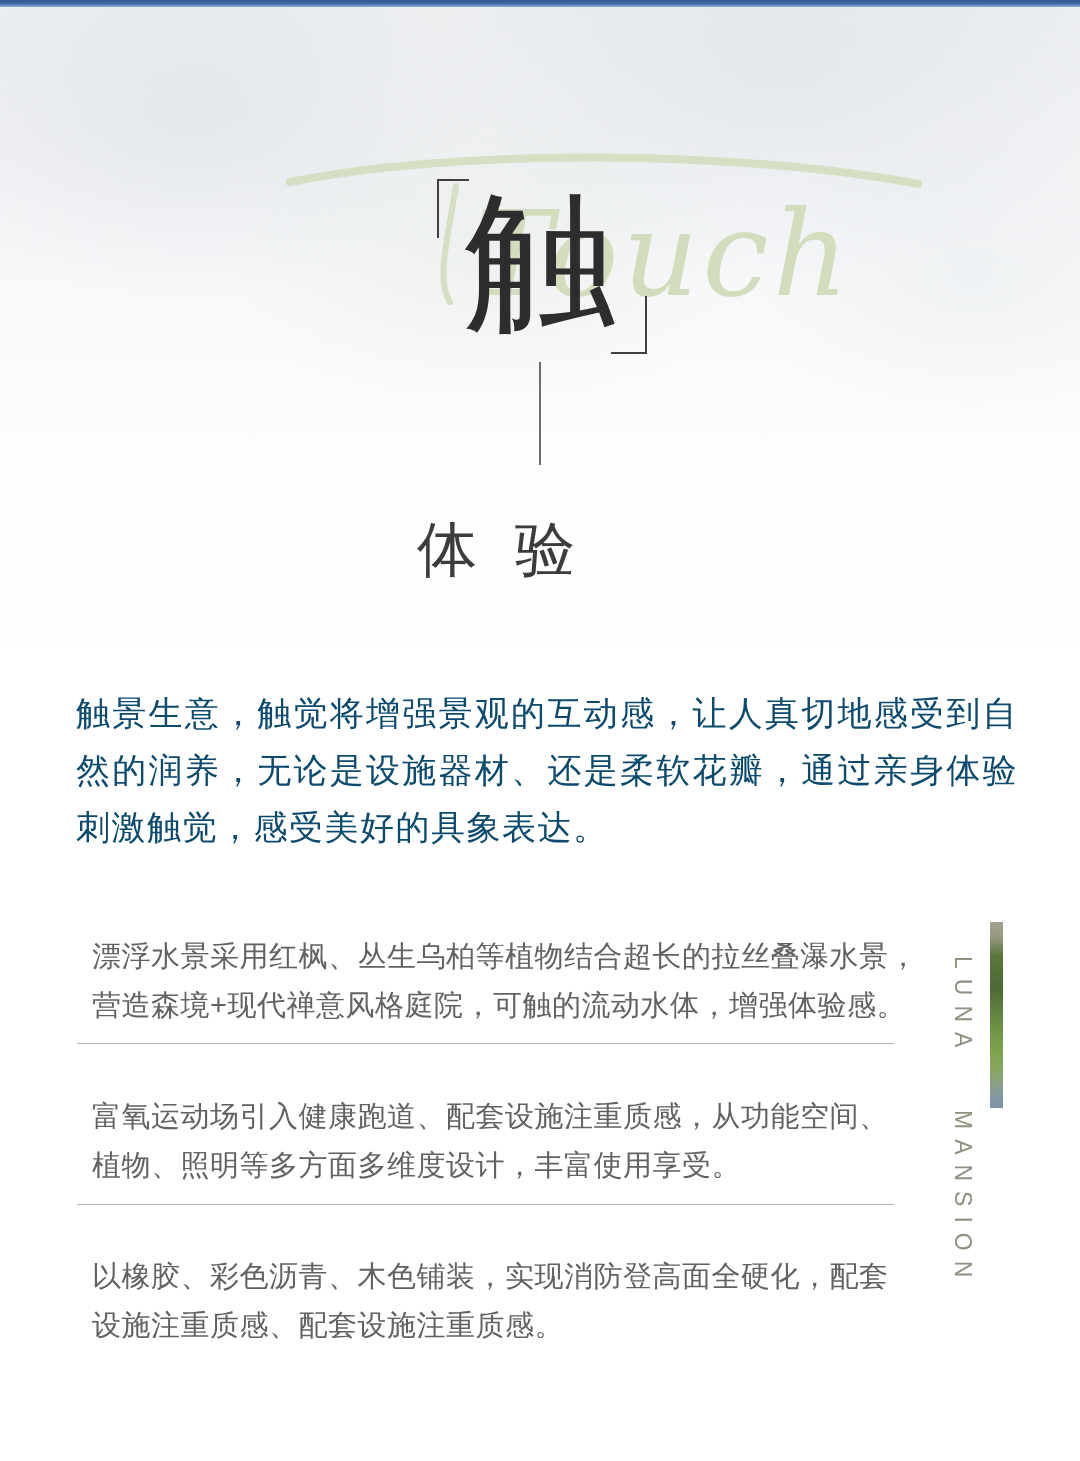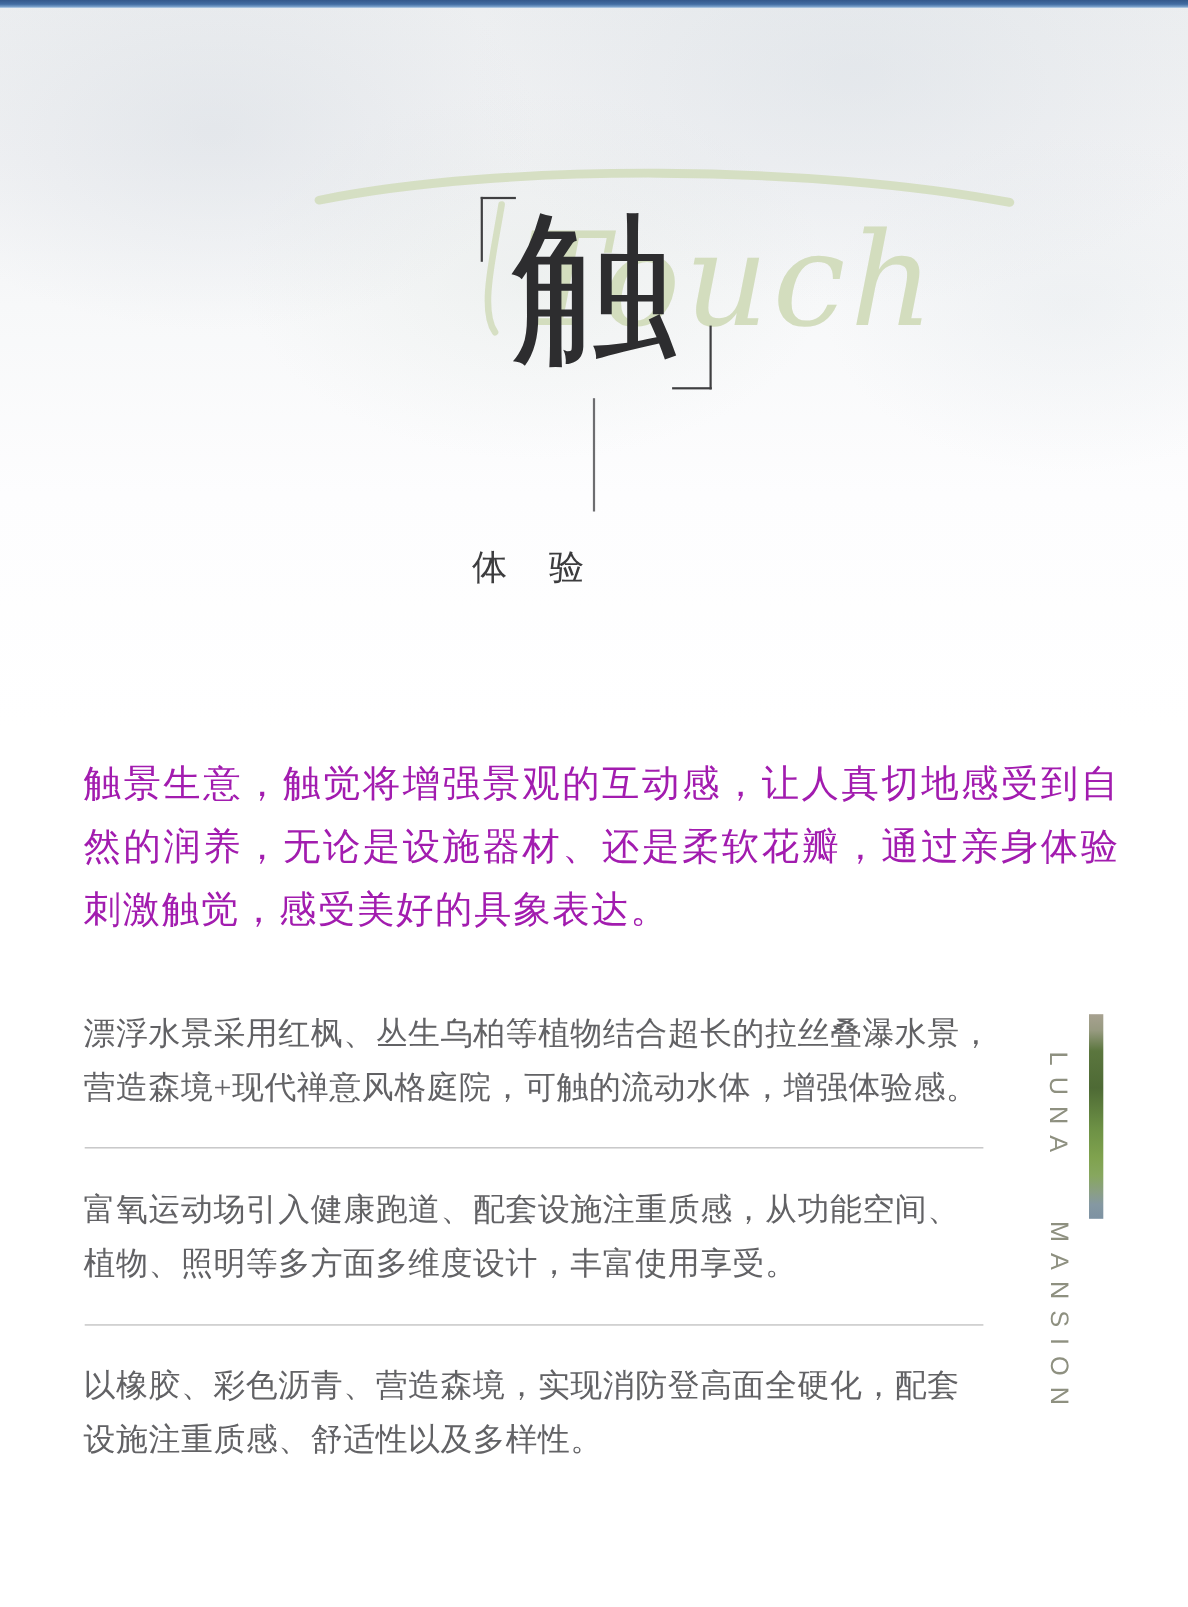--- a/index.html
+++ b/index.html
@@ -47,39 +47,38 @@
   }
   .bracket-br{
     left:611px;top:296px;width:34px;height:56px;
     border-right:2px solid #3f3f41;border-bottom:2px solid #3f3f41;
   }
   .vline{
     position:absolute;left:539px;top:362px;width:2px;height:103px;
     background:#6d6d70;
   }
   .heading{
-    position:absolute;left:0;top:494px;width:960px;margin:0;
+    position:absolute;left:0;top:494px;width:960px;margin:16px;
     padding-left:38px;box-sizing:border-box;
     text-align:center;
-    font-size:32px;font-weight:400;
+    font-size:60px;font-weight:400;
     letter-spacing:38px;
     color:#3c3c3e;
   }
   .intro{
     position:absolute;left:76px;top:685px;width:942px;margin:0;
     font-size:34px;line-height:57px;letter-spacing:1.5px;
-    font-weight:500;color:#a21caf;
+    font-weight:500;color:#0c4a6e;
     text-align:justify;
   }
   .feature{
-    position:absolute;left:76px;margin:0;
+    position:absolute;left:76px;margin:16px;
     font-size:29px;line-height:49px;letter-spacing:0.5px;
     font-weight:400;color:#626265;
     text-align:left;
-    font-family:Liberation Serif, serif;
   }
   .feature-1{top:916px;width:832px;}
   .feature-2{top:1076px;width:812px;}
   .feature-3{top:1236px;width:812px;}
   .divider{
     position:absolute;left:77px;width:817px;height:0;margin:0;
     border:none;border-top:1px solid #b3b3b4;
   }
   .divider-1{top:1043px;}
   .divider-2{top:1204px;}
@@ -125,19 +124,19 @@
   <p class="intro">触景生意，触觉将增强景观的互动感，让人真切地感受到自然的润养，无论是设施器材、还是柔软花瓣，通过亲身体验刺激触觉，感受美好的具象表达。</p>
 
   <p class="feature feature-1">漂浮水景采用红枫、丛生乌柏等植物结合超长的拉丝叠瀑水景，营造森境+现代禅意风格庭院，可触的流动水体，增强体验感。</p>
 
   <hr class="divider divider-1">
 
   <p class="feature feature-2">富氧运动场引入健康跑道、配套设施注重质感，从功能空间、植物、照明等多方面多维度设计，丰富使用享受。</p>
 
   <hr class="divider divider-2">
 
-  <p class="feature feature-3">以橡胶、彩色沥青、营造森境，实现消防登高面全硬化，配套设施注重质感、舒适性以及多样性。</p>
+  <p class="feature feature-3">以橡胶、彩色沥青、木色铺装，实现消防登高面全硬化，配套设施注重质感、配套设施注重质感。</p>
 
   <div class="brand-strip"></div>
   <div class="brand-word brand-luna">LUNA</div>
   <div class="brand-word brand-mansion">MANSION</div>
 
 </div>
 
 </body></html>

